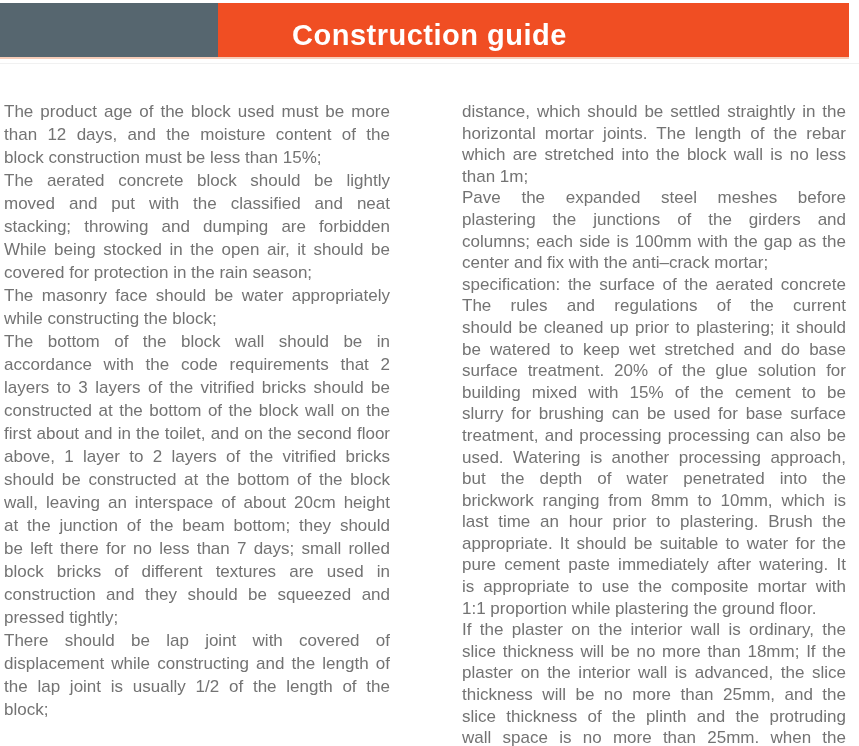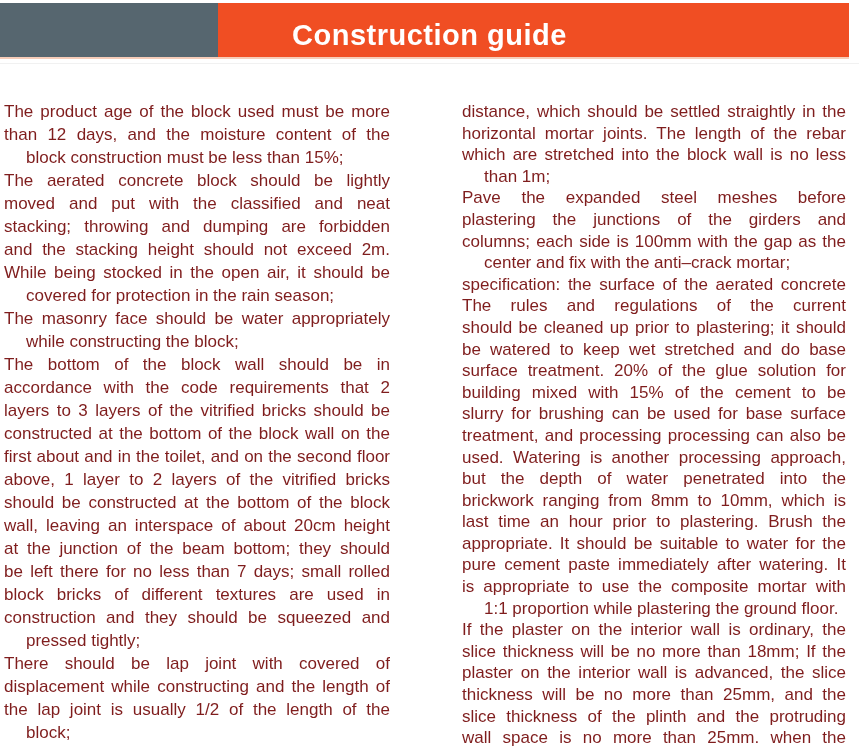--- a/index.html
+++ b/index.html
@@ -56,21 +56,21 @@
     top: 63px;
     left: 0;
     width: 859px;
     height: 1px;
     background: #f1f1f1;
   }
 
   
   .col {
     position: absolute;
-    color: #7f1d1d;
+    color: #737373;
     font-size: 17px;
   }
   .col-left {
     left: 4px;
     top: 100px;
     width: 386px;
     line-height: 23px;
   }
   .col-right {
     left: 462px;
@@ -81,21 +81,20 @@
   .paragraph {
     margin: 0;
     padding: 0;
   }
   .line {
     text-align: justify;
     text-align-last: justify;
   }
   .line-last {
     text-align-last: left;
-    margin-left: 22px;
   }
 </style>
 </head>
 <body>
 
 <div class="banner">
   <div class="banner-gray"></div>
 </div>
 <div class="banner-title-layer">
   <span class="banner-title">Construction guide</span>
@@ -105,21 +104,20 @@
 <div class="col col-left">
     <div class="paragraph">
       <div class="line">The product age of the block used must be more</div>
       <div class="line">than 12 days, and the moisture content of the</div>
       <div class="line line-last">block construction must be less than 15%;</div>
     </div>
     <div class="paragraph">
       <div class="line">The aerated concrete block should be lightly</div>
       <div class="line">moved and put with the classified and neat</div>
       <div class="line">stacking; throwing and dumping are forbidden</div>
-      <div class="line">and the stacking height should not exceed 2m.</div>
       <div class="line">While being stocked in the open air, it should be</div>
       <div class="line line-last">covered for protection in the rain season;</div>
     </div>
     <div class="paragraph">
       <div class="line">The masonry face should be water appropriately</div>
       <div class="line line-last">while constructing the block;</div>
     </div>
     <div class="paragraph">
       <div class="line">The bottom of the block wall should be in</div>
       <div class="line">accordance with the code requirements that 2</div>

